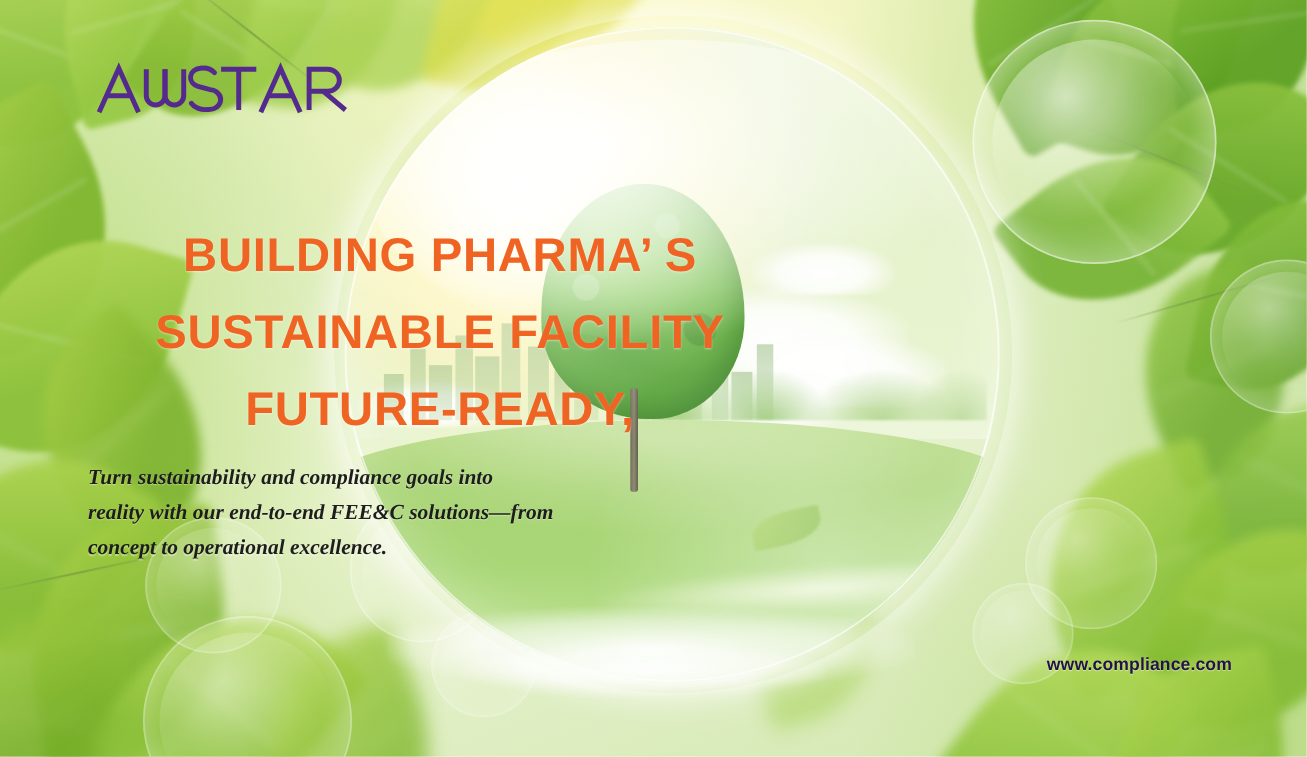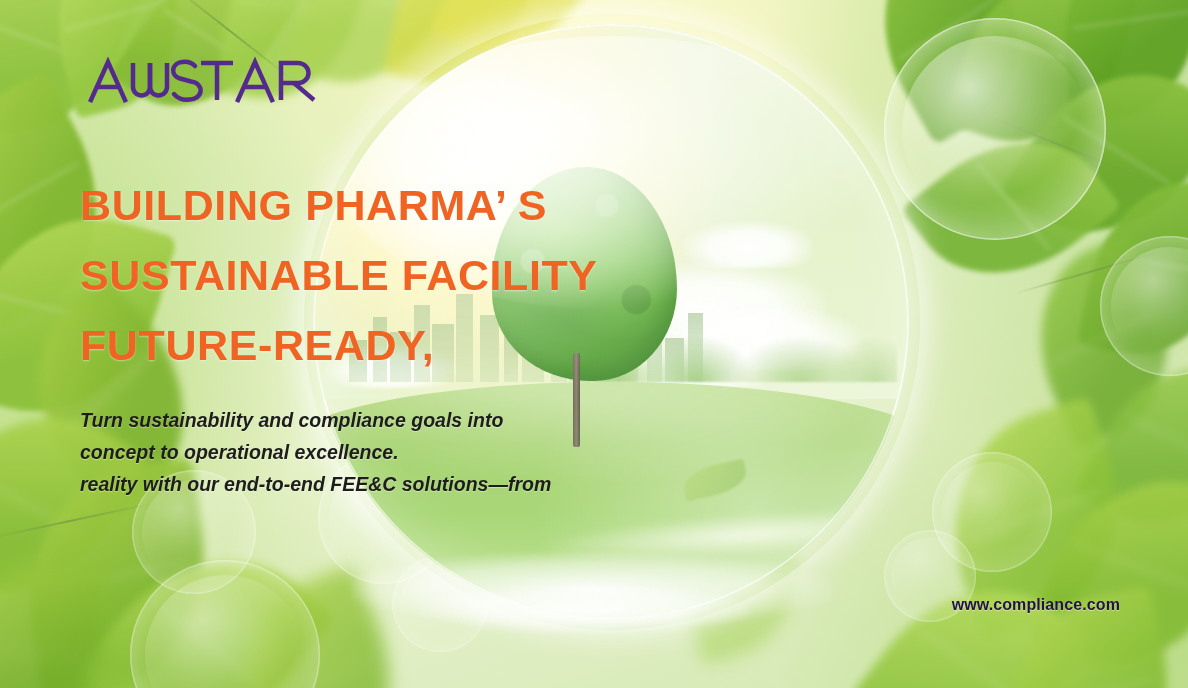--- a/index.html
+++ b/index.html
@@ -185,36 +185,38 @@
   }
 
   
   .logo{
     position:absolute; left:88px; top:56px;
     height:50px; width:236px;
   }
   .logo svg{ display:block; width:100%; height:100%; }
 
   .headline{
-    position:absolute; left:80px; top:170px;
+    position:absolute; left:80px; top:197px;
     width:640px;
+    text-align:center;
   }
   .headline .hl{
     display:block;
     color:#f06423;
     font-size:43px;
     font-weight:700;
     letter-spacing:.6px;
     line-height:70px;
     white-space:nowrap;
     text-shadow:0 1px 2px rgba(255,255,255,.45);
   }
   .subhead{
-    position:absolute; left:80px; top:404px;
+    position:absolute; left:80px; top:419px;
     width:560px;
+    font-family:Liberation Serif, serif;
   }
   .subhead .sl{
     display:block;
     color:#1d1d1b;
     font-size:19.5px;
     font-weight:700;
     font-style:italic;
     line-height:32px;
     white-space:nowrap;
     text-shadow:0 1px 1px rgba(255,255,255,.4);
@@ -438,19 +440,19 @@
   </div>
 
   <div class="headline">
     <span class="hl">BUILDING PHARMA’ S</span>
     <span class="hl">SUSTAINABLE FACILITY</span>
     <span class="hl">FUTURE-READY,</span>
   </div>
 
   <div class="subhead">
     <span class="sl">Turn sustainability and compliance goals into</span>
+    <span class="sl">reality with our end-to-end FEE&amp;C solutions—from</span>
     <span class="sl">concept to operational excellence.</span>
-    <span class="sl">reality with our end-to-end FEE&amp;C solutions—from</span>
   </div>
 
   <div class="site-url">www.compliance.com</div>
 
 </div>
 
 </body></html>

